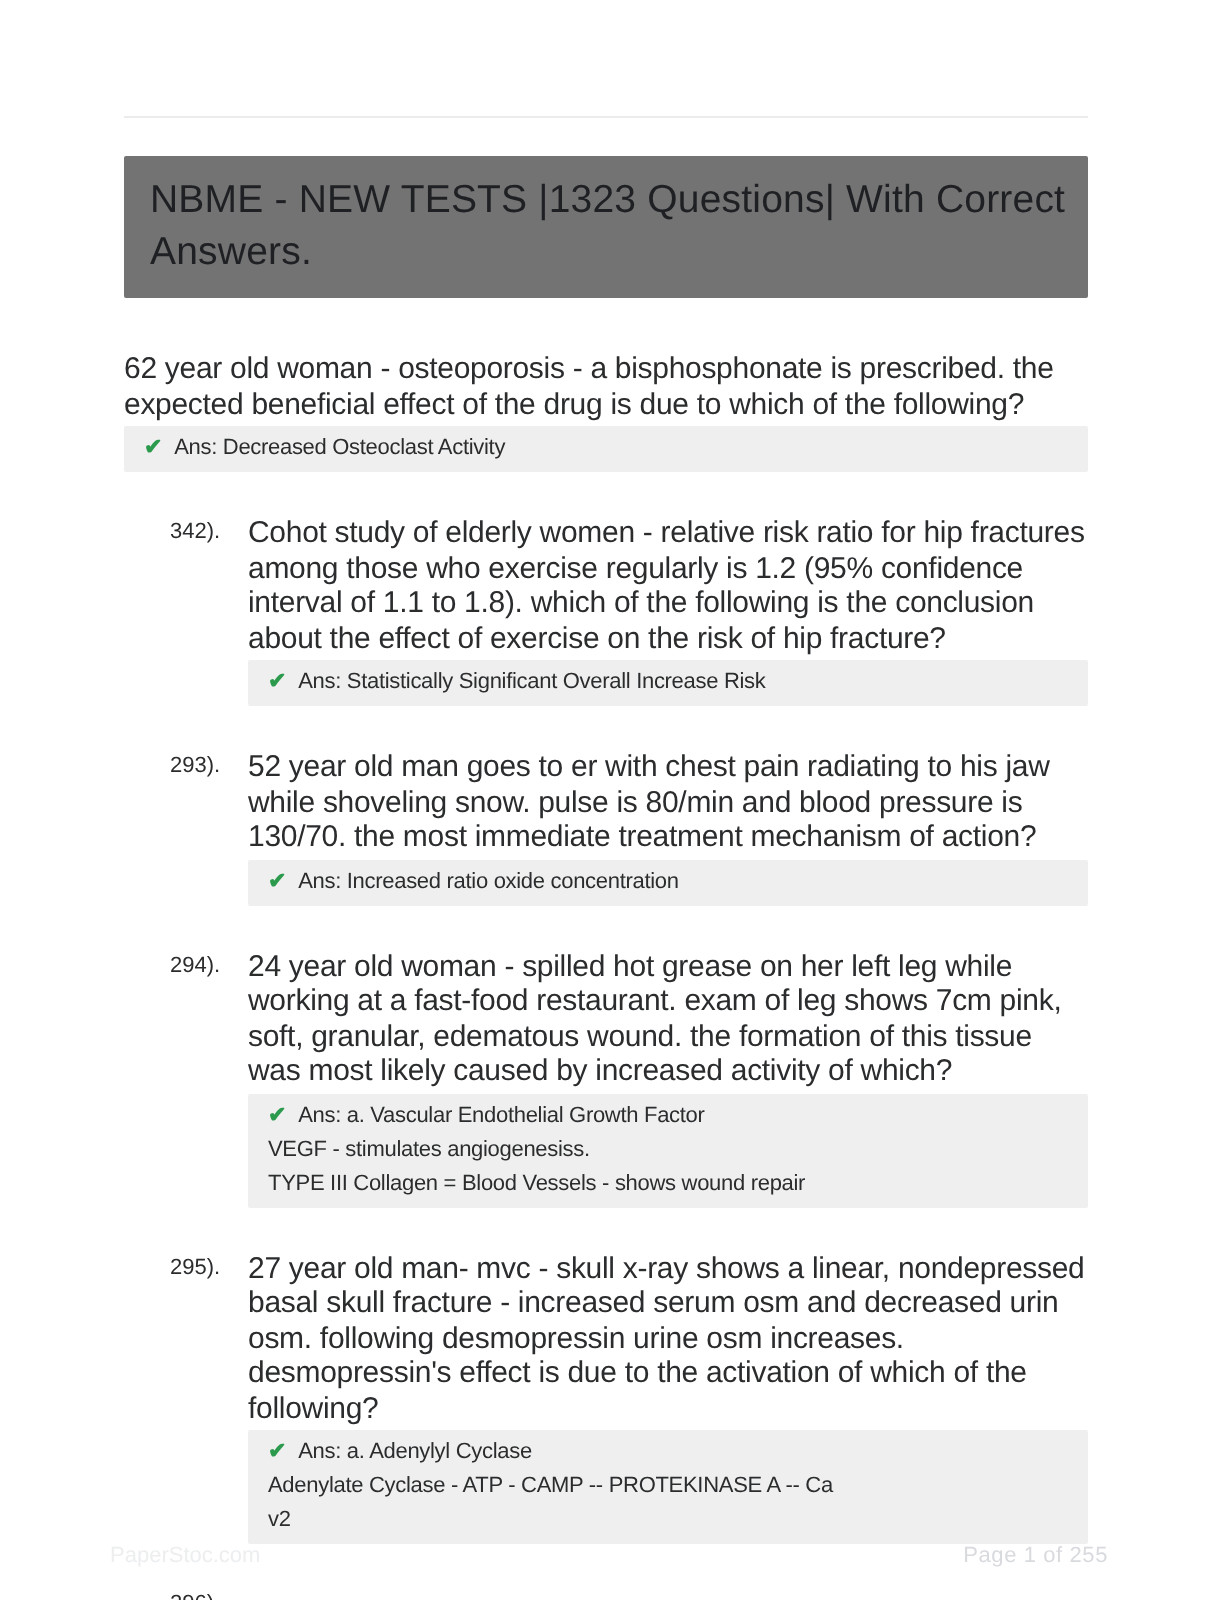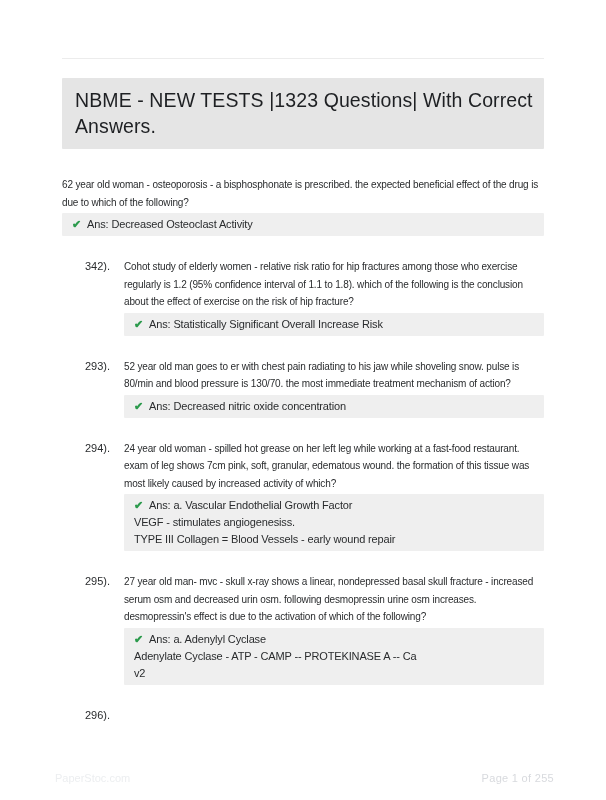--- a/index.html
+++ b/index.html
@@ -15,21 +15,21 @@
     background: #ffffff;
     overflow: hidden;
   }
   .top-edge-line {
     position: absolute;
     top: 58px; left: 62px; width: 482px; height: 1px;
     background: #ececec;
   }
   .header-box {
     margin: 78px 62px 0 62px;
-    background: #e5e5e5;
+    background: #737373;
     padding: 9px 4px 10px 13px;
     border-radius: 1px;
   }
   .header-box h1 {
     font-size: 19.5px;
     line-height: 26px;
     font-weight: 400;
     color: #1e2023;
     letter-spacing: 0.1px;
   }
@@ -42,21 +42,21 @@
   }
   .qnum {
     flex: 0 0 62px;
     padding-left: 23px;
     font-size: 11px;
     line-height: 17.5px;
     color: #2a2c2e;
   }
   .qbody { flex: 1; min-width: 0; }
   .qtext {
-    font-size: 10px;
+    font-size: 15px;
     line-height: 17.5px;
     letter-spacing: -0.15px;
     color: #2a2c2e;
   }
   .answer-box {
     margin-top: 2px;
     background: #efefef;
     padding: 3px 10px;
     border-radius: 1px;
   }
@@ -129,37 +129,37 @@
       </div>
     </div>
 
     <div class="question">
       <div class="qnum">293).</div>
       <div class="qbody">
         <p class="qtext">52 year old man goes to er with chest pain radiating to his jaw while shoveling snow. pulse is 80/min and blood pressure is 130/70. the most immediate treatment mechanism of action?</p>
         <div class="answer-box">
           <div class="ans-line ans-first">
             <span class="check-icon">✔</span>
-            <span>Ans: Decreased nitric oxide concentration</span>
+            <span>Ans: Increased ratio oxide concentration</span>
           </div>
         </div>
       </div>
     </div>
 
     <div class="question">
       <div class="qnum">294).</div>
       <div class="qbody">
         <p class="qtext">24 year old woman - spilled hot grease on her left leg while working at a fast-food restaurant. exam of leg shows 7cm pink, soft, granular, edematous wound. the formation of this tissue was most likely caused by increased activity of which?</p>
         <div class="answer-box">
           <div class="ans-line ans-first">
             <span class="check-icon">✔</span>
             <span>Ans: a. Vascular Endothelial Growth Factor</span>
           </div>
           <div class="ans-line">VEGF - stimulates angiogenesiss.</div>
-          <div class="ans-line">TYPE III Collagen = Blood Vessels - early wound repair</div>
+          <div class="ans-line">TYPE III Collagen = Blood Vessels - shows wound repair</div>
         </div>
       </div>
     </div>
 
     <div class="question">
       <div class="qnum">295).</div>
       <div class="qbody">
         <p class="qtext">27 year old man- mvc - skull x-ray shows a linear, nondepressed basal skull fracture - increased serum osm and decreased urin osm. following desmopressin urine osm increases. desmopressin's effect is due to the activation of which of the following?</p>
         <div class="answer-box">
           <div class="ans-line ans-first">

